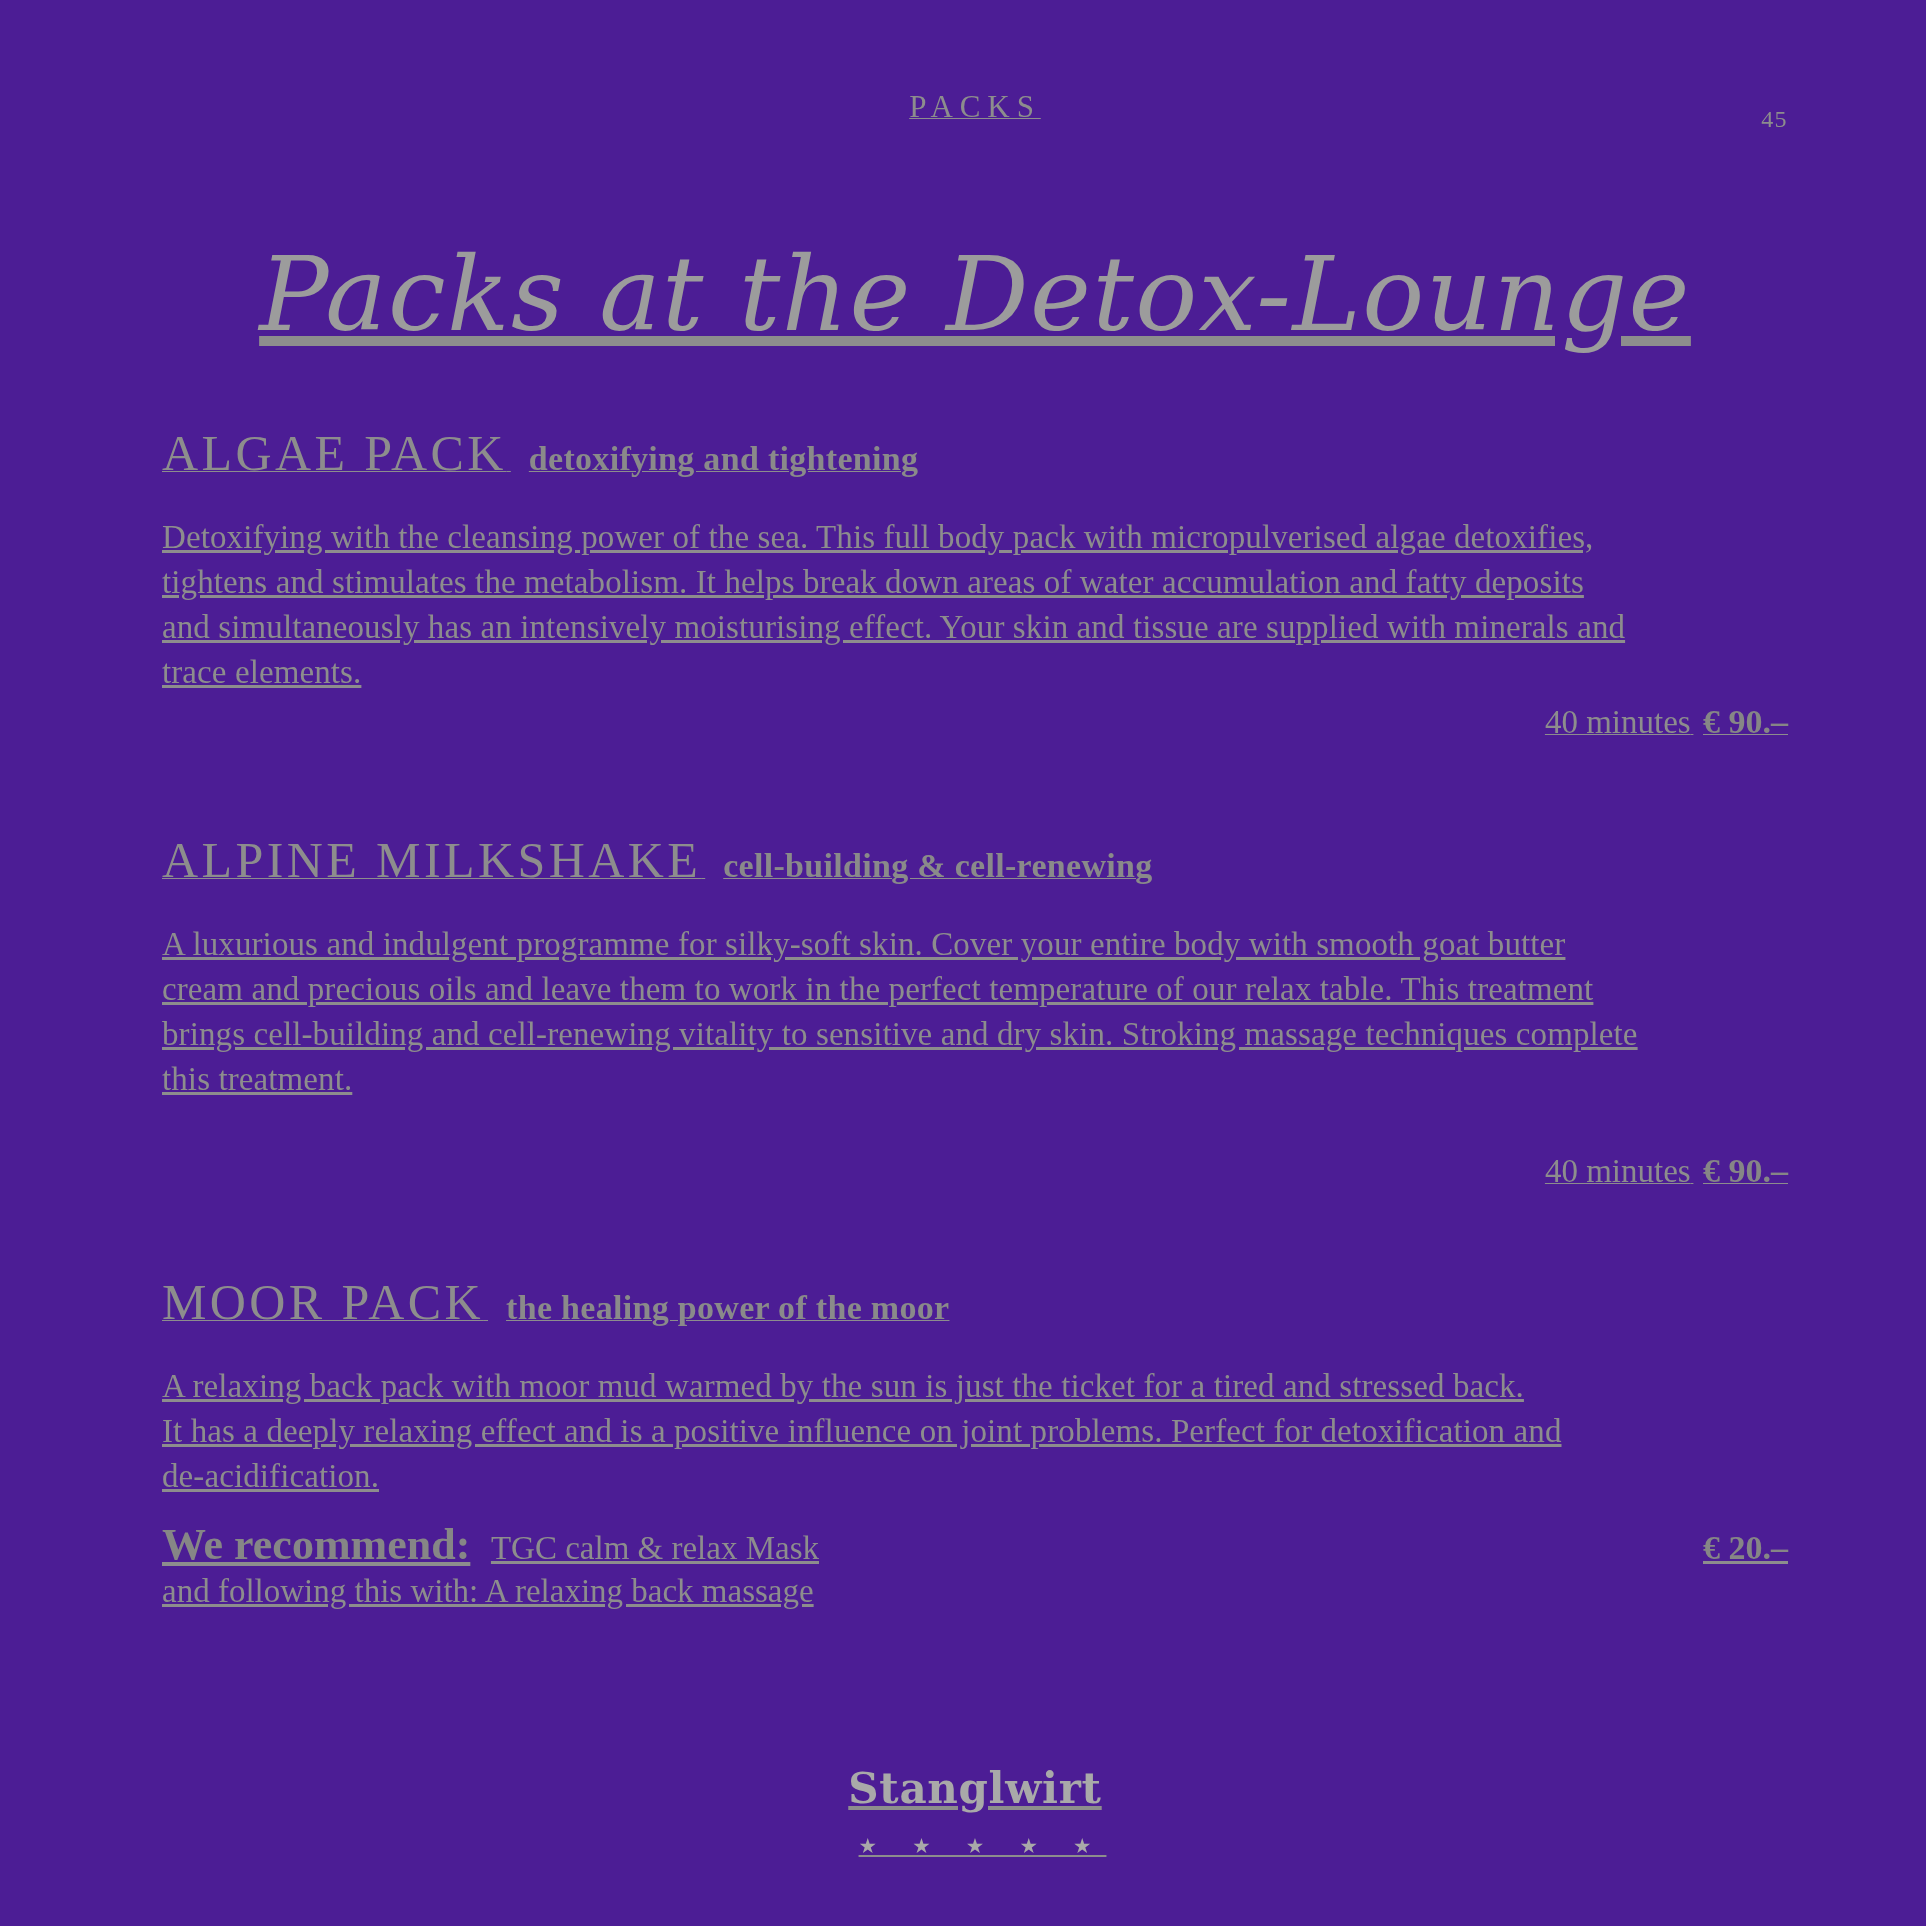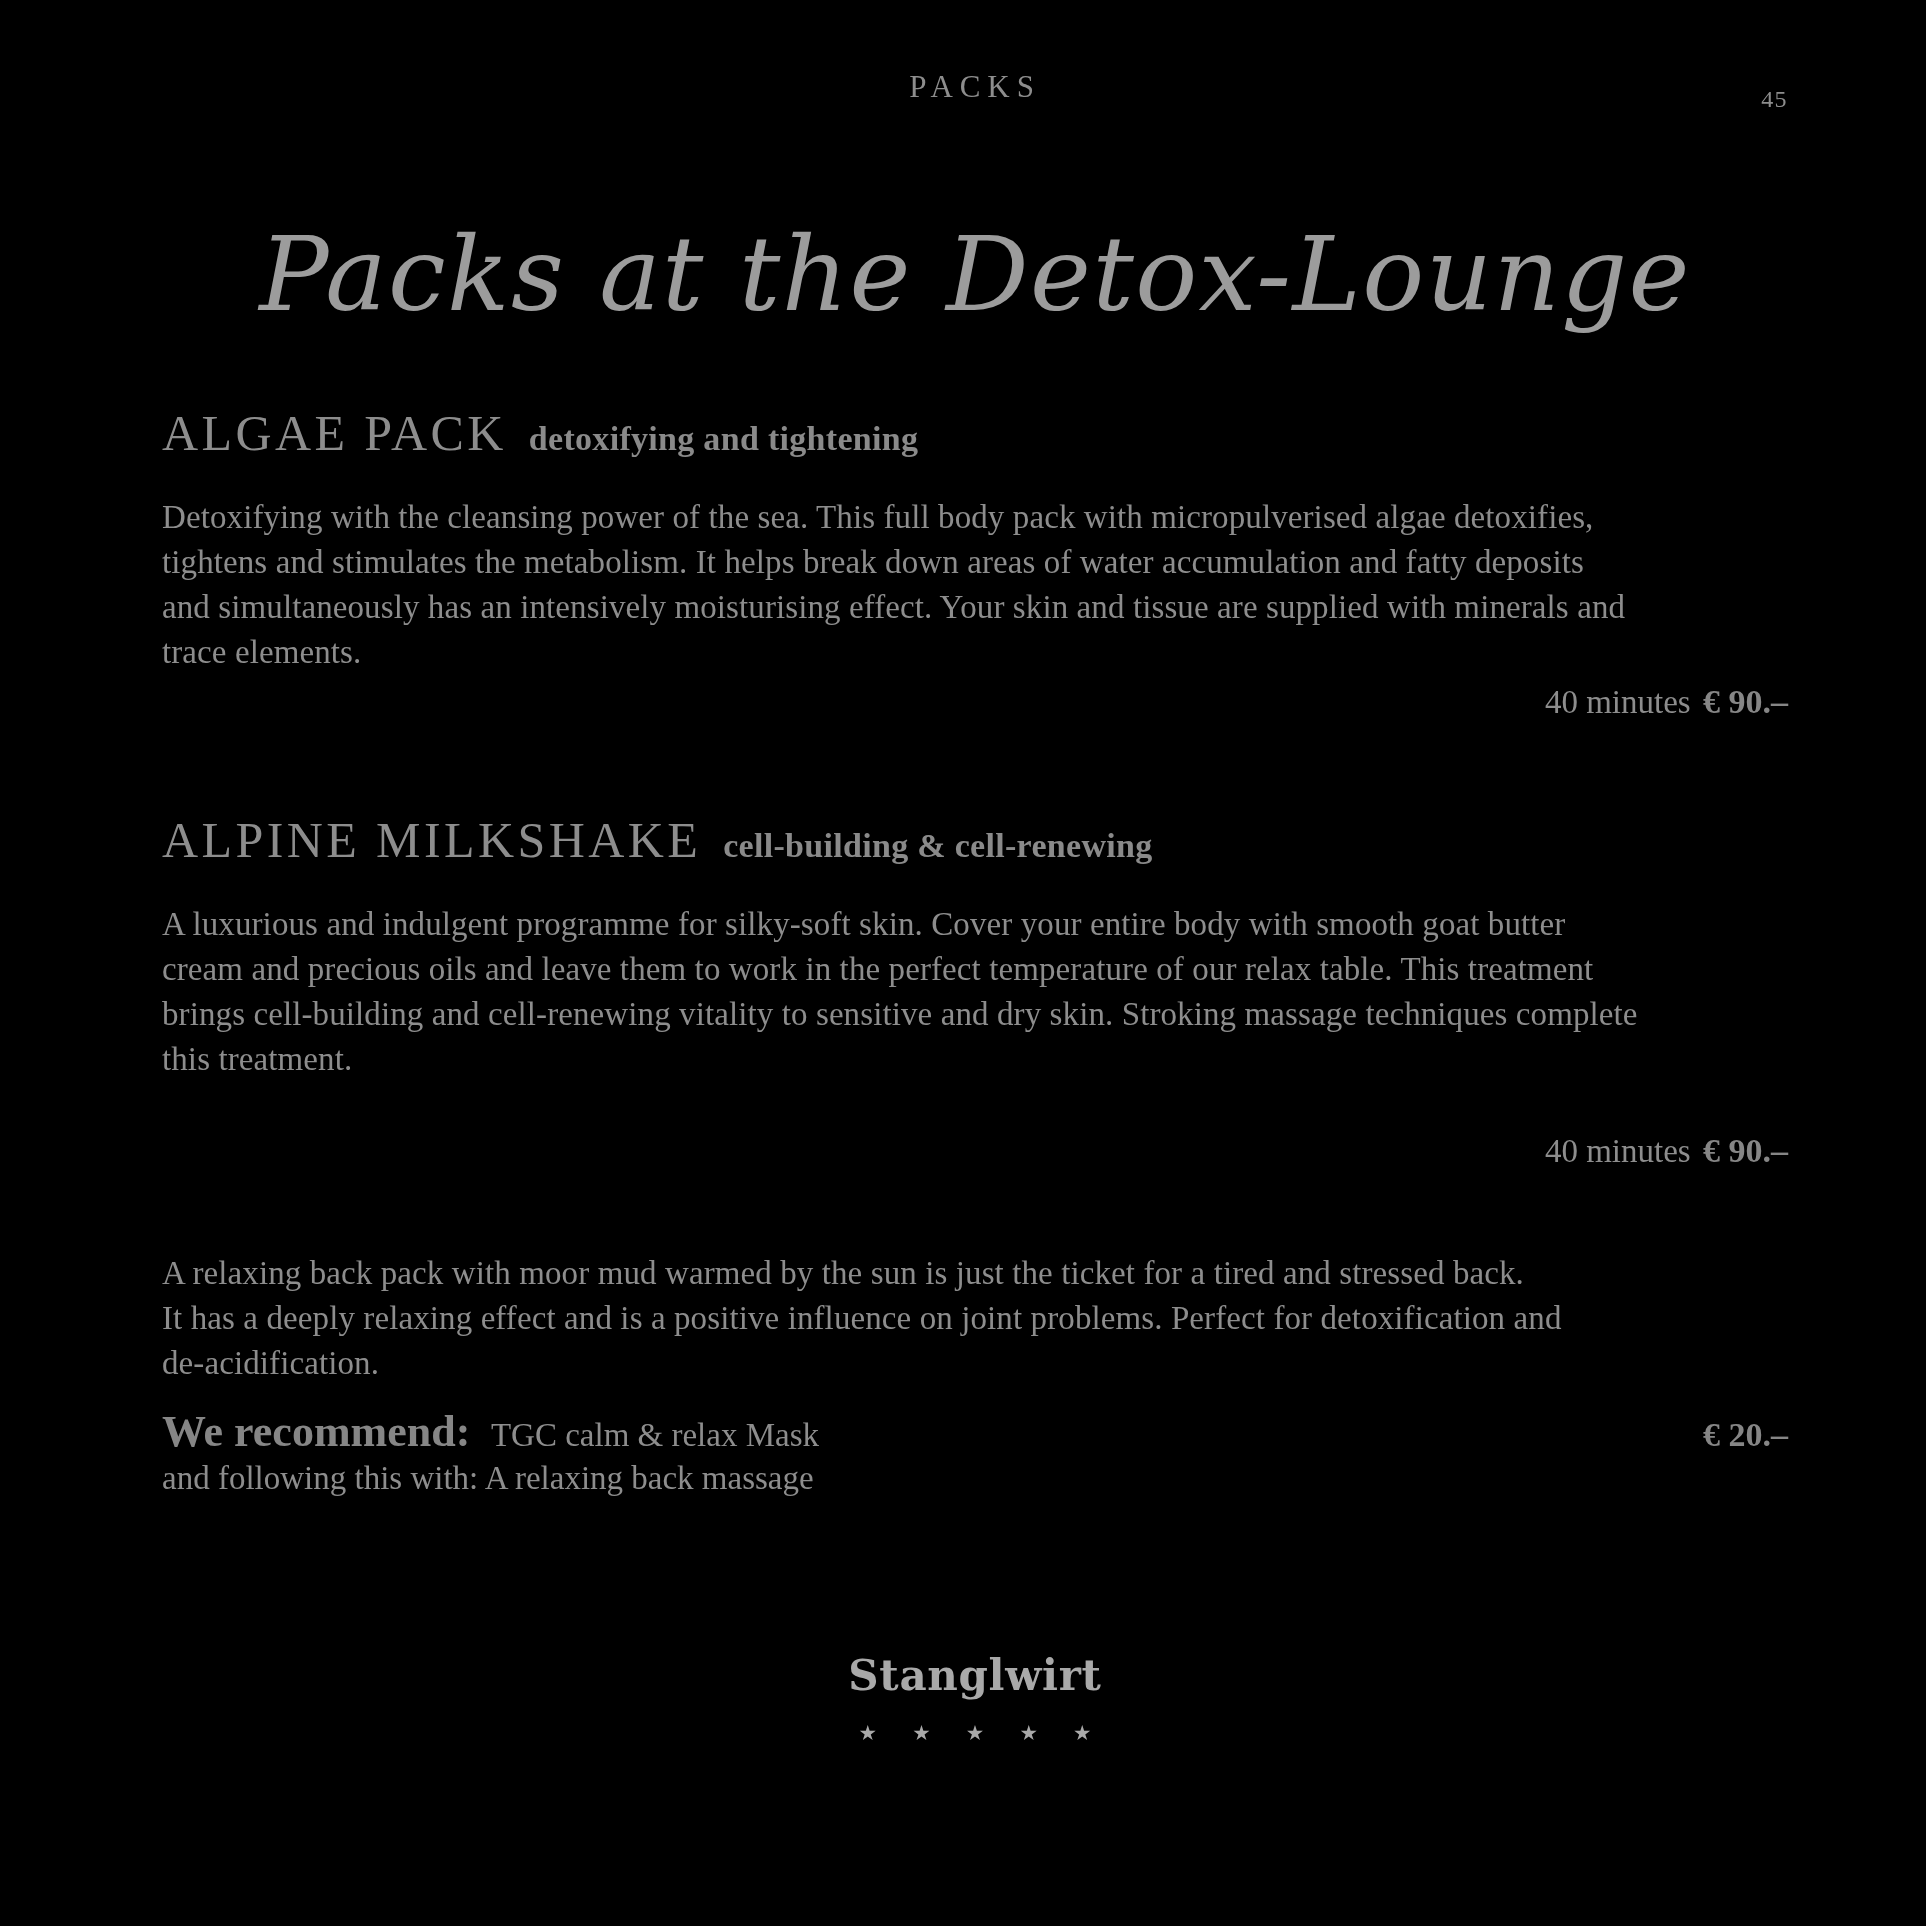--- a/index.html
+++ b/index.html
@@ -1,25 +1,26 @@
 <!DOCTYPE html>
 <html style="font-size:11px"><head>
 <meta charset="utf-8">
 <style>
   * { margin: 0; padding: 0; box-sizing: border-box; }
   html, body { background: #ffffff; }
   .page {
     position: relative;
     width: 1926px;
     height: 1926px;
-    background: #000000;
+    background: #4c1d95;
     font-family: "Liberation Serif", serif;
     color: #8d8d8d;
-    padding: 68px 138px 0 162px;
+    padding: 88px 138px 0 162px;
     overflow: hidden;
+    text-decoration: underline;
   }
   
   .page-header {
     position: relative;
     text-align: center;
     height: 38px;
     line-height: 38px;
   }
   .header-title {
     font-size: 31px;
@@ -175,20 +176,24 @@
 cream and precious oils and leave them to work in the perfect temperature of our relax table. This treatment
 brings cell-building and cell-renewing vitality to sensitive and dry skin. Stroking massage techniques complete
 this treatment.</p>
     <div class="price-row gap-large">
       <span class="duration">40 minutes</span>
       <span class="price">€ 90.–</span>
     </div>
   </section>
 
   <section class="treatment section-3">
+    <h2>
+      <span class="treatment-name">MOOR PACK</span>
+      <span class="treatment-tagline">the healing power of the moor</span>
+    </h2>
     <p class="treatment-body">A relaxing back pack with moor mud warmed by the sun is just the ticket for a tired and stressed back.
 It has a deeply relaxing effect and is a positive influence on joint problems. Perfect for detoxification and
 de-acidification.</p>
   </section>
 
   <div class="recommend">
     <div class="recommend-row">
       <span class="recommend-label">We recommend:</span>
       <span class="recommend-item">TGC calm &amp; relax Mask</span>
       <span class="recommend-price">€ 20.–</span>

